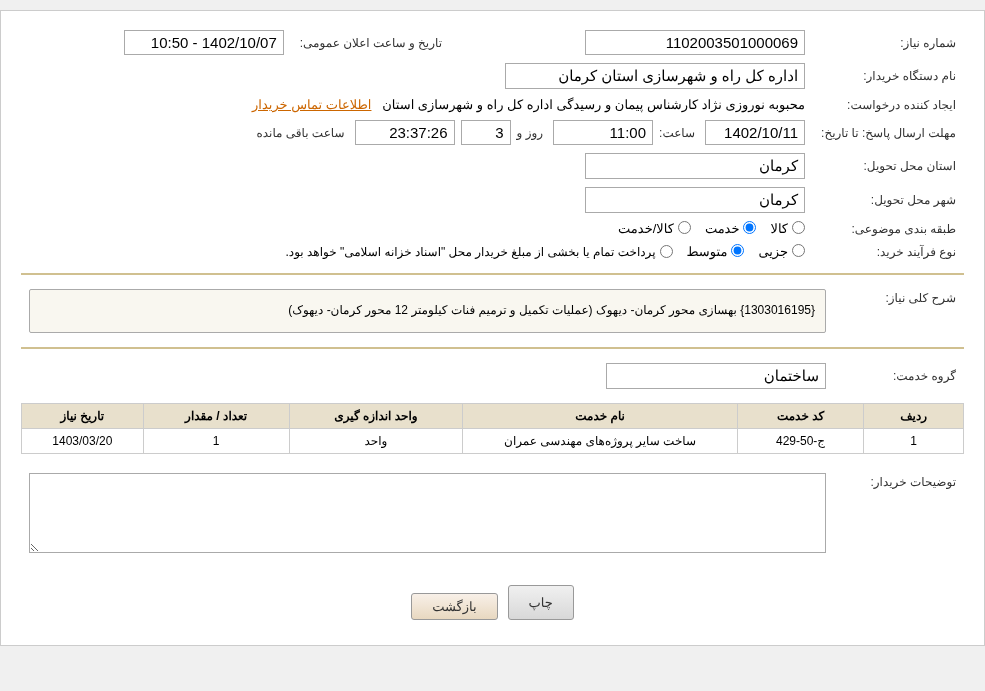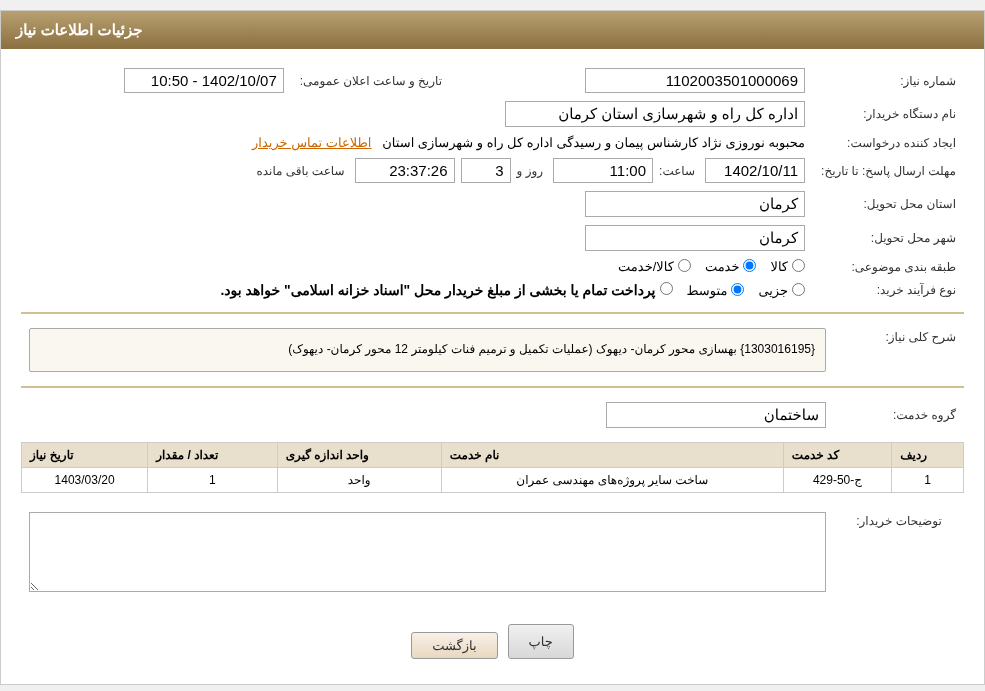--- a/index.html
+++ b/index.html
@@ -92,22 +92,22 @@
     }
     .services-table {
       width: 100%;
       border-collapse: collapse;
       margin-top: 8px;
       font-size: 12px;
     }
     .services-table th {
       background: #e8e0cc;
       border: 1px solid #ccc;
-      padding: 5px 8px;
-      text-align: left;
+      padding: 5px 24px;
+      text-align: center;
     }
     .services-table td {
       border: 1px solid #ccc;
       padding: 5px 8px;
       text-align: center;
     }
     .services-table tr:nth-child(even) td { background: #fafaf5; }
     .textarea-box {
       width: 100%;
       min-height: 80px;
@@ -151,23 +151,20 @@
     .inline-label {
       font-size: 12px;
       color: #333;
       margin-right: 4px;
     }
   </style>
 </head>
 <body>
 
 <div class="page-wrapper">
-  <div class="header-bar">
-    <span>جزئیات اطلاعات نیاز</span>
-  </div>
 
   <div class="content">
 
     
     <table class="info-table">
 
       <tbody>
           <tr>
         <td class="label-cell">شماره نیاز:</td>
         <td class="value-cell">
@@ -251,21 +248,21 @@
             <div class="radio-item">
               <input type="radio" name="purchase" style="">
               <span>جزیی</span>
             </div>
             <div class="radio-item">
               <input type="radio" name="purchase" checked="" style="">
               <span>متوسط</span>
             </div>
             <div class="radio-item">
               <input type="radio" name="purchase" style="">
-              <span style="font-size:14px;font-weight:bold;">پرداخت تمام یا بخشی از مبلغ خریدار محل "اسناد خزانه اسلامی" خواهد بود.</span>
+              <span style="font-size:12px;">پرداخت تمام یا بخشی از مبلغ خریدار محل "اسناد خزانه اسلامی" خواهد بود.</span>
             </div>
           </div>
         </td>
       </tr>
     </tbody>
       </table>
 
     <hr class="divider">
 
     
@@ -318,21 +315,21 @@
         </tr>
       </tbody>
     </table>
 
     <br>
 
     
     <table class="info-table">
       <tbody>
           <tr>
-        <td class="label-cell" style="vertical-align:top;padding-top:6px;text-align:center;">توضیحات خریدار:</td>
+        <td class="label-cell" style="vertical-align:top;padding-top:6px;">توضیحات خریدار:</td>
         <td class="value-cell">
           <textarea class="textarea-box" style=""></textarea>
         </td>
       </tr>
     </tbody>
       </table>
 
     
     <div class="buttons-row">
       <button class="btn btn-print">چاپ</button>

